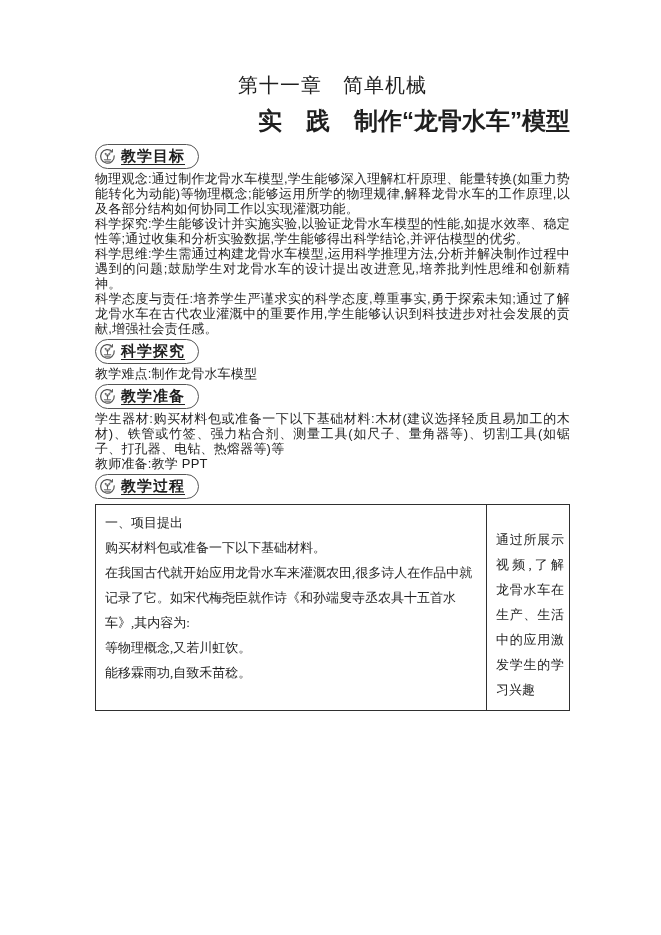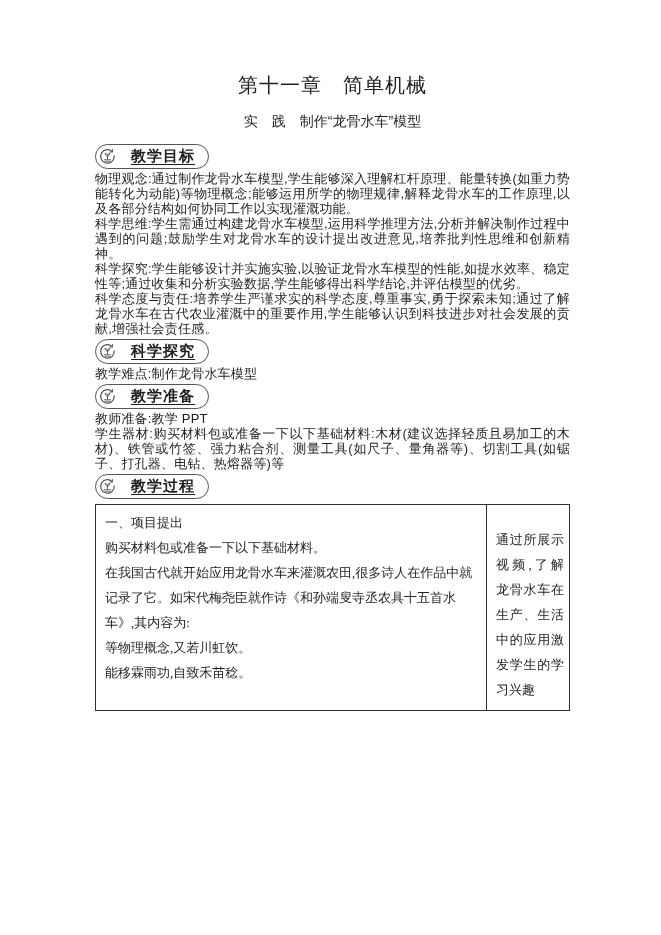--- a/index.html
+++ b/index.html
@@ -19,30 +19,30 @@
   .chapter-title {
     font-family:"Liberation Serif", serif;
     font-weight:400;
     font-size:20px;
     line-height:30px;
     text-align:center;
     letter-spacing:1px;
     margin:0 0 6px 0;
   }
   .lesson-title {
-    font-size:14px;
-    font-weight:400;
+    font-size:24px;
+    font-weight:700;
     line-height:30px;
-    text-align:center;
+    text-align:right;
     margin:0 0 8px 0;
   }
   .badge {
     display:flex;
     align-items:center;
-    gap:15px;
+    gap:5px;
     width:fit-content;
     border:1.4px solid #555555;
     border-radius:13px;
     padding:1px 13px 1px 3px;
     height:21px;
     margin:3px 0 2px 0;
     background:#fff;
   }
   .badge-icon { display:flex; align-items:center; }
   .badge-text {
@@ -89,22 +89,22 @@
       <svg width="17" height="17" viewBox="0 0 20 20">
         <path d="M15.6 4.2 A8 8 0 1 0 17.9 9.2" fill="none" stroke="#555" stroke-width="1.4" stroke-linecap="round"></path>
         <path d="M15.9 1.8 L15.7 4.6 L12.9 4.6" fill="none" stroke="#555" stroke-width="1.2" stroke-linecap="round" stroke-linejoin="round"></path>
         <path d="M10 13.2 V8.8 M10 9.8 C8.4 9.4 7.2 7.8 7.2 6.2 C8.9 6.5 10 7.8 10 9.4 M10 9.8 C11.6 9.4 12.8 7.8 12.8 6.2 C11.1 6.5 10 7.8 10 9.4" fill="none" stroke="#555" stroke-width="1.1" stroke-linecap="round"></path>
         <path d="M6.2 13.8 H13.8 M7.2 15.6 H12.8" fill="none" stroke="#555" stroke-width="1" stroke-linecap="round"></path>
       </svg>
     </span>
     <span class="badge-text">教学目标</span>
   </div>
   <p class="body">物理观念:通过制作龙骨水车模型,学生能够深入理解杠杆原理、能量转换(如重力势能转化为动能)等物理概念;能够运用所学的物理规律,解释龙骨水车的工作原理,以及各部分结构如何协同工作以实现灌溉功能。</p>
+  <p class="body">科学探究:学生能够设计并实施实验,以验证龙骨水车模型的性能,如提水效率、稳定性等;通过收集和分析实验数据,学生能够得出科学结论,并评估模型的优劣。</p>
   <p class="body">科学思维:学生需通过构建龙骨水车模型,运用科学推理方法,分析并解决制作过程中遇到的问题;鼓励学生对龙骨水车的设计提出改进意见,培养批判性思维和创新精神。</p>
-  <p class="body">科学探究:学生能够设计并实施实验,以验证龙骨水车模型的性能,如提水效率、稳定性等;通过收集和分析实验数据,学生能够得出科学结论,并评估模型的优劣。</p>
   <p class="body">科学态度与责任:培养学生严谨求实的科学态度,尊重事实,勇于探索未知;通过了解龙骨水车在古代农业灌溉中的重要作用,学生能够认识到科技进步对社会发展的贡献,增强社会责任感。</p>
 
   <div class="badge">
     <span class="badge-icon">
       <svg width="17" height="17" viewBox="0 0 20 20">
         <path d="M15.6 4.2 A8 8 0 1 0 17.9 9.2" fill="none" stroke="#555" stroke-width="1.4" stroke-linecap="round"></path>
         <path d="M15.9 1.8 L15.7 4.6 L12.9 4.6" fill="none" stroke="#555" stroke-width="1.2" stroke-linecap="round" stroke-linejoin="round"></path>
         <path d="M10 13.2 V8.8 M10 9.8 C8.4 9.4 7.2 7.8 7.2 6.2 C8.9 6.5 10 7.8 10 9.4 M10 9.8 C11.6 9.4 12.8 7.8 12.8 6.2 C11.1 6.5 10 7.8 10 9.4" fill="none" stroke="#555" stroke-width="1.1" stroke-linecap="round"></path>
         <path d="M6.2 13.8 H13.8 M7.2 15.6 H12.8" fill="none" stroke="#555" stroke-width="1" stroke-linecap="round"></path>
       </svg>
@@ -117,22 +117,22 @@
     <span class="badge-icon">
       <svg width="17" height="17" viewBox="0 0 20 20">
         <path d="M15.6 4.2 A8 8 0 1 0 17.9 9.2" fill="none" stroke="#555" stroke-width="1.4" stroke-linecap="round"></path>
         <path d="M15.9 1.8 L15.7 4.6 L12.9 4.6" fill="none" stroke="#555" stroke-width="1.2" stroke-linecap="round" stroke-linejoin="round"></path>
         <path d="M10 13.2 V8.8 M10 9.8 C8.4 9.4 7.2 7.8 7.2 6.2 C8.9 6.5 10 7.8 10 9.4 M10 9.8 C11.6 9.4 12.8 7.8 12.8 6.2 C11.1 6.5 10 7.8 10 9.4" fill="none" stroke="#555" stroke-width="1.1" stroke-linecap="round"></path>
         <path d="M6.2 13.8 H13.8 M7.2 15.6 H12.8" fill="none" stroke="#555" stroke-width="1" stroke-linecap="round"></path>
       </svg>
     </span>
     <span class="badge-text">教学准备</span>
   </div>
+  <p class="body">学生器材:购买材料包或准备一下以下基础材料:木材(建议选择轻质且易加工的木材)、铁管或竹签、强力粘合剂、测量工具(如尺子、量角器等)、切割工具(如锯子、打孔器、电钻、热熔器等)等</p>
   <p class="body">教师准备:教学 PPT</p>
-  <p class="body">学生器材:购买材料包或准备一下以下基础材料:木材(建议选择轻质且易加工的木材)、铁管或竹签、强力粘合剂、测量工具(如尺子、量角器等)、切割工具(如锯子、打孔器、电钻、热熔器等)等</p>
 
   <div class="badge">
     <span class="badge-icon">
       <svg width="17" height="17" viewBox="0 0 20 20">
         <path d="M15.6 4.2 A8 8 0 1 0 17.9 9.2" fill="none" stroke="#555" stroke-width="1.4" stroke-linecap="round"></path>
         <path d="M15.9 1.8 L15.7 4.6 L12.9 4.6" fill="none" stroke="#555" stroke-width="1.2" stroke-linecap="round" stroke-linejoin="round"></path>
         <path d="M10 13.2 V8.8 M10 9.8 C8.4 9.4 7.2 7.8 7.2 6.2 C8.9 6.5 10 7.8 10 9.4 M10 9.8 C11.6 9.4 12.8 7.8 12.8 6.2 C11.1 6.5 10 7.8 10 9.4" fill="none" stroke="#555" stroke-width="1.1" stroke-linecap="round"></path>
         <path d="M6.2 13.8 H13.8 M7.2 15.6 H12.8" fill="none" stroke="#555" stroke-width="1" stroke-linecap="round"></path>
       </svg>
     </span>

